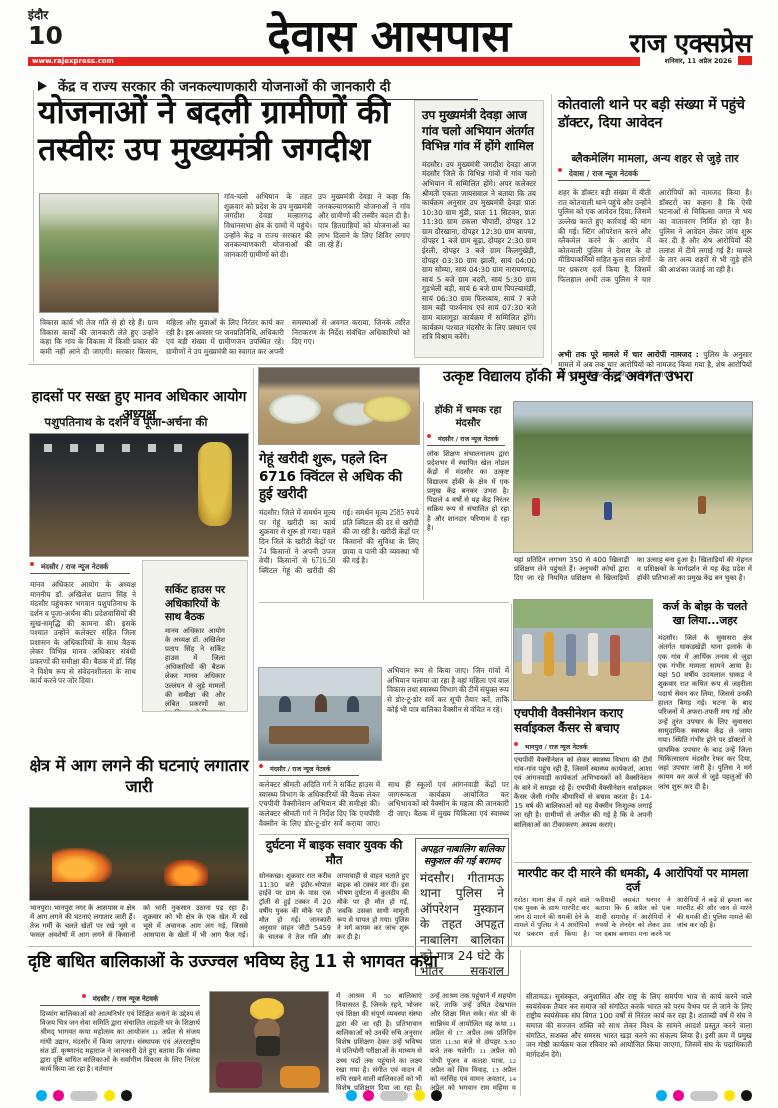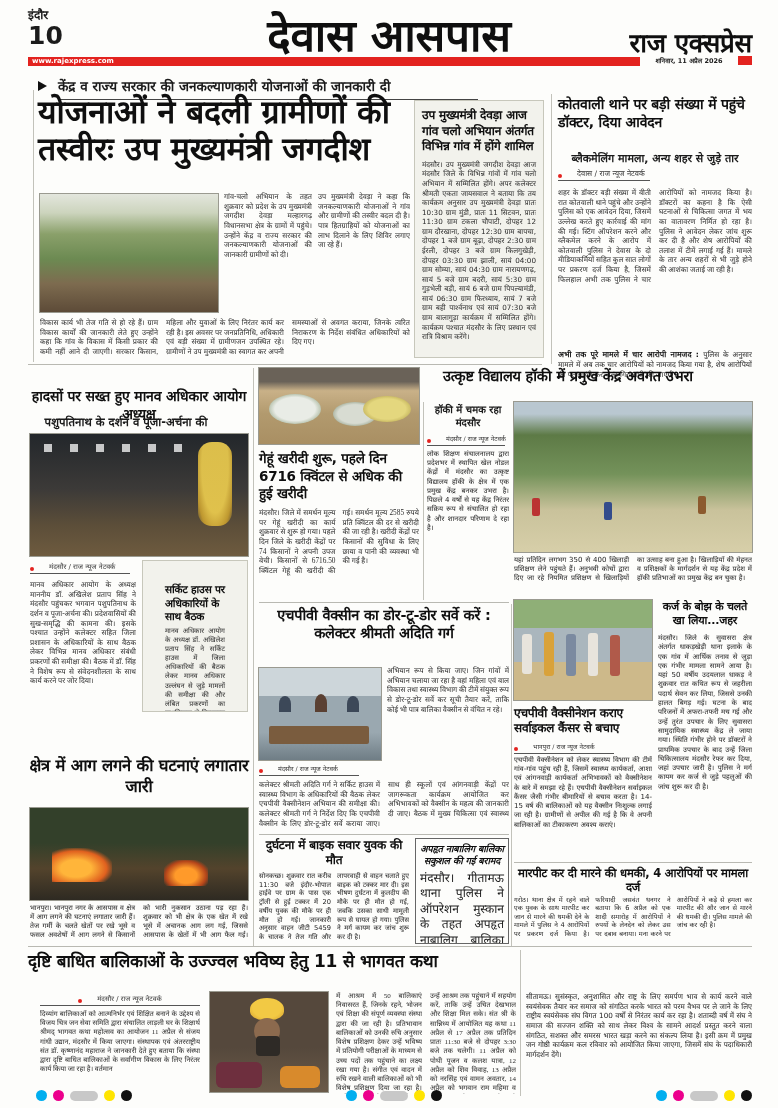--- a/index.html
+++ b/index.html
@@ -4,21 +4,21 @@
 <style>
   html,body{margin:0;padding:0;background:#9a9a9a;}
   #page{position:relative;width:778px;height:1108px;background:#fdfdfb;margin:0 auto;
         font-family:"DejaVu Sans","Liberation Sans",sans-serif;color:#1b1b1b;overflow:hidden;}
   .abs{position:absolute;}
   .just{text-align:justify;text-justify:inter-word;}
   .hl{font-weight:800;color:#0f0f0f;letter-spacing:-0.2px;}
   .ctr{text-align:center;}
   .rule{background:#b9b9b2;}
   .vrule{width:1px;background:#c2c2ba;}
-  .byline{display:flex;align-items:flex-end;gap:15px;font-weight:400;color:#333;}
+  .byline{display:flex;align-items:flex-start;gap:7px;font-weight:700;color:#333;}
   .dot{width:4px;height:4px;border-radius:50%;background:#e3231f;flex:0 0 auto;}
   .byrule{height:1px;background:#555;margin-top:2px;}
   .photo{background:#ccc;outline:1px solid #9a9a90;}
   .greybox{background:#f2f2ec;border:1px solid #c7c7bb;box-sizing:border-box;padding:7px;}
   .tinybody{font-size:7.3px;line-height:1.32;color:#2a2a2a;font-family:Liberation Serif, serif;}
   .cols2{column-count:2;column-gap:8px;}
   .cols3{column-count:3;column-gap:8px;}
   .redbar{background:#e3231f;}
   .cmyk{display:flex;align-items:center;gap:6px;}
   .cmyk i{display:block;width:11px;height:11px;border-radius:50%;}
@@ -31,21 +31,21 @@
 
   <div class="abs" style="left:28px;top:6px;">
     <div style="font-size:12px;font-weight:700;">इंदौर</div>
     <div style="font-size:25px;font-weight:800;line-height:1;">10</div>
   </div>
   <div class="abs hl" style="left:50%;top:4px;transform:translateX(-50%);font-size:44px;">देवास आसपास</div>
   <div class="abs hl" style="right:26px;top:24px;font-size:26px;">राज एक्सप्रेस</div>
   <div class="abs redbar" style="left:28px;top:57px;width:612px;height:9px;">
     <span style="color:#fff;font-size:7px;font-weight:700;line-height:9px;padding-left:4px;display:block;">www.rajexpress.com</span>
   </div>
-  <div class="abs ctr" style="left:646px;top:56px;width:86px;font-size:6.5px;font-weight:700;color:#222;">शनिवार, 11 अप्रैल 2026</div>
+  <div class="abs ctr" style="left:646px;top:56px;width:86px;font-size:6.5px;font-weight:700;color:#222;text-align:right;">शनिवार, 11 अप्रैल 2026</div>
   <div class="abs redbar" style="left:738px;top:56px;width:14px;height:9px;"></div>
 
   <div class="abs vrule" style="left:33px;top:90px;height:272px;"></div>
   <div class="abs" style="left:38px;top:81px;width:0;height:0;border-left:9px solid #111;border-top:5px solid transparent;border-bottom:5px solid transparent;"></div>
   <div class="abs" style="left:58px;top:77px;width:420px;font-size:13.5px;font-weight:700;border-bottom:1px solid #444;padding-bottom:4px;">केंद्र व राज्य सरकार की जनकल्याणकारी योजनाओं की जानकारी दी</div>
   <div class="abs hl" style="left:38px;top:94px;width:374px;font-size:32px;line-height:1.17;">योजनाओं ने बदली ग्रामीणों की तस्वीरः उप मुख्यमंत्री जगदीश</div>
   <div class="abs photo" style="left:40px;top:194px;width:178px;height:118px;background:linear-gradient(180deg,#e3e6dd 0%,#ccd4bd 16%,#8aa06a 34%,#6c8a52 55%,#7d6b4f 76%,#5d4b38 100%);"></div>
   <div class="abs just tinybody" style="left:224px;top:192px;width:88px;height:122px;overflow:hidden;">गांव-चलो अभियान के तहत शुक्रवार को प्रदेश के उप मुख्यमंत्री जगदीश देवड़ा मल्हारगढ़ विधानसभा क्षेत्र के ग्रामों में पहुंचे। उन्होंने केंद्र व राज्य सरकार की जनकल्याणकारी योजनाओं की जानकारी ग्रामीणों को दी।</div>
   <div class="abs just tinybody" style="left:318px;top:192px;width:92px;height:122px;overflow:hidden;">उप मुख्यमंत्री देवड़ा ने कहा कि जनकल्याणकारी योजनाओं ने गांव और ग्रामीणों की तस्वीर बदल दी है। पात्र हितग्राहियों को योजनाओं का लाभ दिलाने के लिए शिविर लगाए जा रहे हैं।</div>
   <div class="abs just tinybody cols3" style="left:40px;top:318px;width:370px;height:44px;overflow:hidden;">विकास कार्य भी तेज गति से हो रहे हैं। ग्राम विकास कार्यों की जानकारी लेते हुए उन्होंने कहा कि गांव के विकास में किसी प्रकार की कमी नहीं आने दी जाएगी। सरकार किसान, महिला और युवाओं के लिए निरंतर कार्य कर रही है। इस अवसर पर जनप्रतिनिधि, अधिकारी एवं बड़ी संख्या में ग्रामीणजन उपस्थित रहे। ग्रामीणों ने उप मुख्यमंत्री का स्वागत कर अपनी समस्याओं से अवगत कराया, जिनके त्वरित निराकरण के निर्देश संबंधित अधिकारियों को दिए गए।</div>
@@ -141,42 +141,41 @@
   <div class="abs" style="left:514px;top:742px;width:138px;">
     <div class="byline" style="font-size:6.3px;">
         <span class="dot"></span>
         <span>भानपुरा / राज न्यूज नेटवर्क</span>
       </div>
     <div class="byrule" style="width:100px;"></div>
   </div>
   <div class="abs just" style="left:514px;top:756px;width:138px;height:102px;font-size:7px;line-height:1.32;overflow:hidden;">एचपीवी वैक्सीनेशन को लेकर स्वास्थ्य विभाग की टीमें गांव-गांव पहुंच रही हैं, जिसमें स्वास्थ्य कार्यकर्ता, आशा एवं आंगनवाड़ी कार्यकर्ता अभिभावकों को वैक्सीनेशन के बारे में समझा रहे हैं। एचपीवी वैक्सीनेशन सर्वाइकल कैंसर जैसी गंभीर बीमारियों से बचाव करता है। 14-15 वर्ष की बालिकाओं को यह वैक्सीन निःशुल्क लगाई जा रही है। ग्रामीणों से अपील की गई है कि वे अपनी बालिकाओं का टीकाकरण अवश्य कराएं।</div>
 
   <div class="abs rule" style="left:259px;top:602px;width:250px;height:1px;"></div>
-  <div class="abs hl" style="left:259px;top:606px;width:250px;font-size:14.5px;line-height:1.25;text-align:center;">एचपीवी वैक्सीन का डोर-टू-डोर सर्वे करें : कलेक्टर श्रीमती अदिति गर्ग</div>
   <div class="abs photo" style="left:259px;top:668px;width:122px;height:92px;background:linear-gradient(180deg,#cdd6da 0 30%,#9aa8b0 30% 70%,#6f7d85 100%);">
     <div style="position:absolute;left:10px;bottom:16px;width:100px;height:18px;background:#7a5c3e;border-radius:2px;"></div>
     <div style="position:absolute;left:20px;top:28px;width:12px;height:16px;background:#3c4858;border-radius:50% 50% 0 0;"></div>
     <div style="position:absolute;left:56px;top:26px;width:12px;height:18px;background:#5a4032;border-radius:50% 50% 0 0;"></div>
     <div style="position:absolute;left:88px;top:28px;width:12px;height:16px;background:#3c4858;border-radius:50% 50% 0 0;"></div>
   </div>
   <div class="abs just tinybody" style="left:387px;top:666px;width:122px;height:96px;overflow:hidden;">अभियान रूप से किया जाए। जिन गांवों में अभियान चलाया जा रहा है वहां महिला एवं बाल विकास तथा स्वास्थ्य विभाग की टीमें संयुक्त रूप से डोर-टू-डोर सर्वे कर सूची तैयार करें, ताकि कोई भी पात्र बालिका वैक्सीन से वंचित न रहे।</div>
   <div class="abs" style="left:259px;top:764px;width:122px;">
     <div class="byline" style="font-size:6.3px;">
         <span class="dot"></span>
         <span>मंदसौर / राज न्यूज नेटवर्क</span>
       </div>
     <div class="byrule" style="width:100px;"></div>
   </div>
   <div class="abs just tinybody cols2" style="left:259px;top:780px;width:250px;height:50px;overflow:hidden;">कलेक्टर श्रीमती अदिति गर्ग ने सर्किट हाउस में स्वास्थ्य विभाग के अधिकारियों की बैठक लेकर एचपीवी वैक्सीनेशन अभियान की समीक्षा की। कलेक्टर श्रीमती गर्ग ने निर्देश दिए कि एचपीवी वैक्सीन के लिए डोर-टू-डोर सर्वे कराया जाए। साथ ही स्कूलों एवं आंगनवाड़ी केंद्रों पर जागरूकता कार्यक्रम आयोजित कर अभिभावकों को वैक्सीन के महत्व की जानकारी दी जाए। बैठक में मुख्य चिकित्सा एवं स्वास्थ्य अधिकारी सहित विभागीय अधिकारी उपस्थित रहे।</div>
 
   <div class="abs rule" style="left:259px;top:834px;width:250px;height:1px;"></div>
   <div class="abs hl" style="left:259px;top:838px;width:150px;font-size:12px;line-height:1.25;text-align:center;">दुर्घटना में बाइक सवार युवक की मौत</div>
   <div class="abs just cols2" style="left:259px;top:872px;width:150px;height:72px;font-size:6.7px;line-height:1.3;overflow:hidden;column-gap:6px;">सोनकच्छ। शुक्रवार रात करीब 11:30 बजे इंदौर-भोपाल हाईवे पर ग्राम के पास एक ट्रॉली से हुई टक्कर में 20 वर्षीय युवक की मौके पर ही मौत हो गई। जानकारी अनुसार वाहन जीटी 5459 के चालक ने तेज गति और लापरवाही से वाहन चलाते हुए बाइक को टक्कर मार दी। इस भीषण दुर्घटना में कुलदीप की मौके पर ही मौत हो गई, जबकि उसका साथी मामूली रूप से घायल हो गया। पुलिस ने मर्ग कायम कर जांच शुरू कर दी है।</div>
 
-  <div class="abs" style="left:415px;top:838px;width:94px;height:106px;border:1px solid #666;box-sizing:border-box;padding:4px;overflow:hidden;">
+  <div class="abs" style="left:415px;top:838px;width:94px;height:138px;border:1px solid #666;box-sizing:border-box;padding:4px;overflow:hidden;">
     <div class="hl ctr" style="font-size:9.5px;line-height:1.3;font-style:italic;margin-bottom:3px;">अपहृत नाबालिग बालिका सकुशल की गई बरामद</div>
     <div class="just" style="font-size:12px;line-height:1.3;">मंदसौर। गीतामऊ थाना पुलिस ने ऑपरेशन मुस्कान के तहत अपहृत नाबालिग बालिका को मात्र 24 घंटे के भीतर सकुशल बरामद कर परिजनों के सुपुर्द किया।</div>
   </div>
 
   <div class="abs vrule" style="left:511px;top:604px;height:342px;"></div>
   <div class="abs rule" style="left:514px;top:862px;width:238px;height:1px;"></div>
   <div class="abs hl ctr" style="left:514px;top:866px;width:238px;font-size:11.5px;line-height:1.25;">मारपीट कर दी मारने की धमकी, 4 आरोपियों पर मामला दर्ज</div>
   <div class="abs just cols3" style="left:514px;top:896px;width:238px;height:48px;font-size:6.6px;line-height:1.28;overflow:hidden;column-gap:6px;">गरोठ। थाना क्षेत्र में रहने वाले एक युवक के साथ मारपीट कर जान से मारने की धमकी देने के मामले में पुलिस ने 4 आरोपियों पर प्रकरण दर्ज किया है। फरियादी जसवंत धनगर ने बताया कि 6 अप्रैल को एक शादी समारोह में आरोपियों ने रुपयों के लेनदेन को लेकर उस पर दबाव बनाया। मना करने पर आरोपियों ने कड़े से हमला कर मारपीट की और जान से मारने की धमकी दी। पुलिस मामले की जांच कर रही है।</div>
 
   <div class="abs rule" style="left:28px;top:946px;width:724px;height:1px;"></div>

